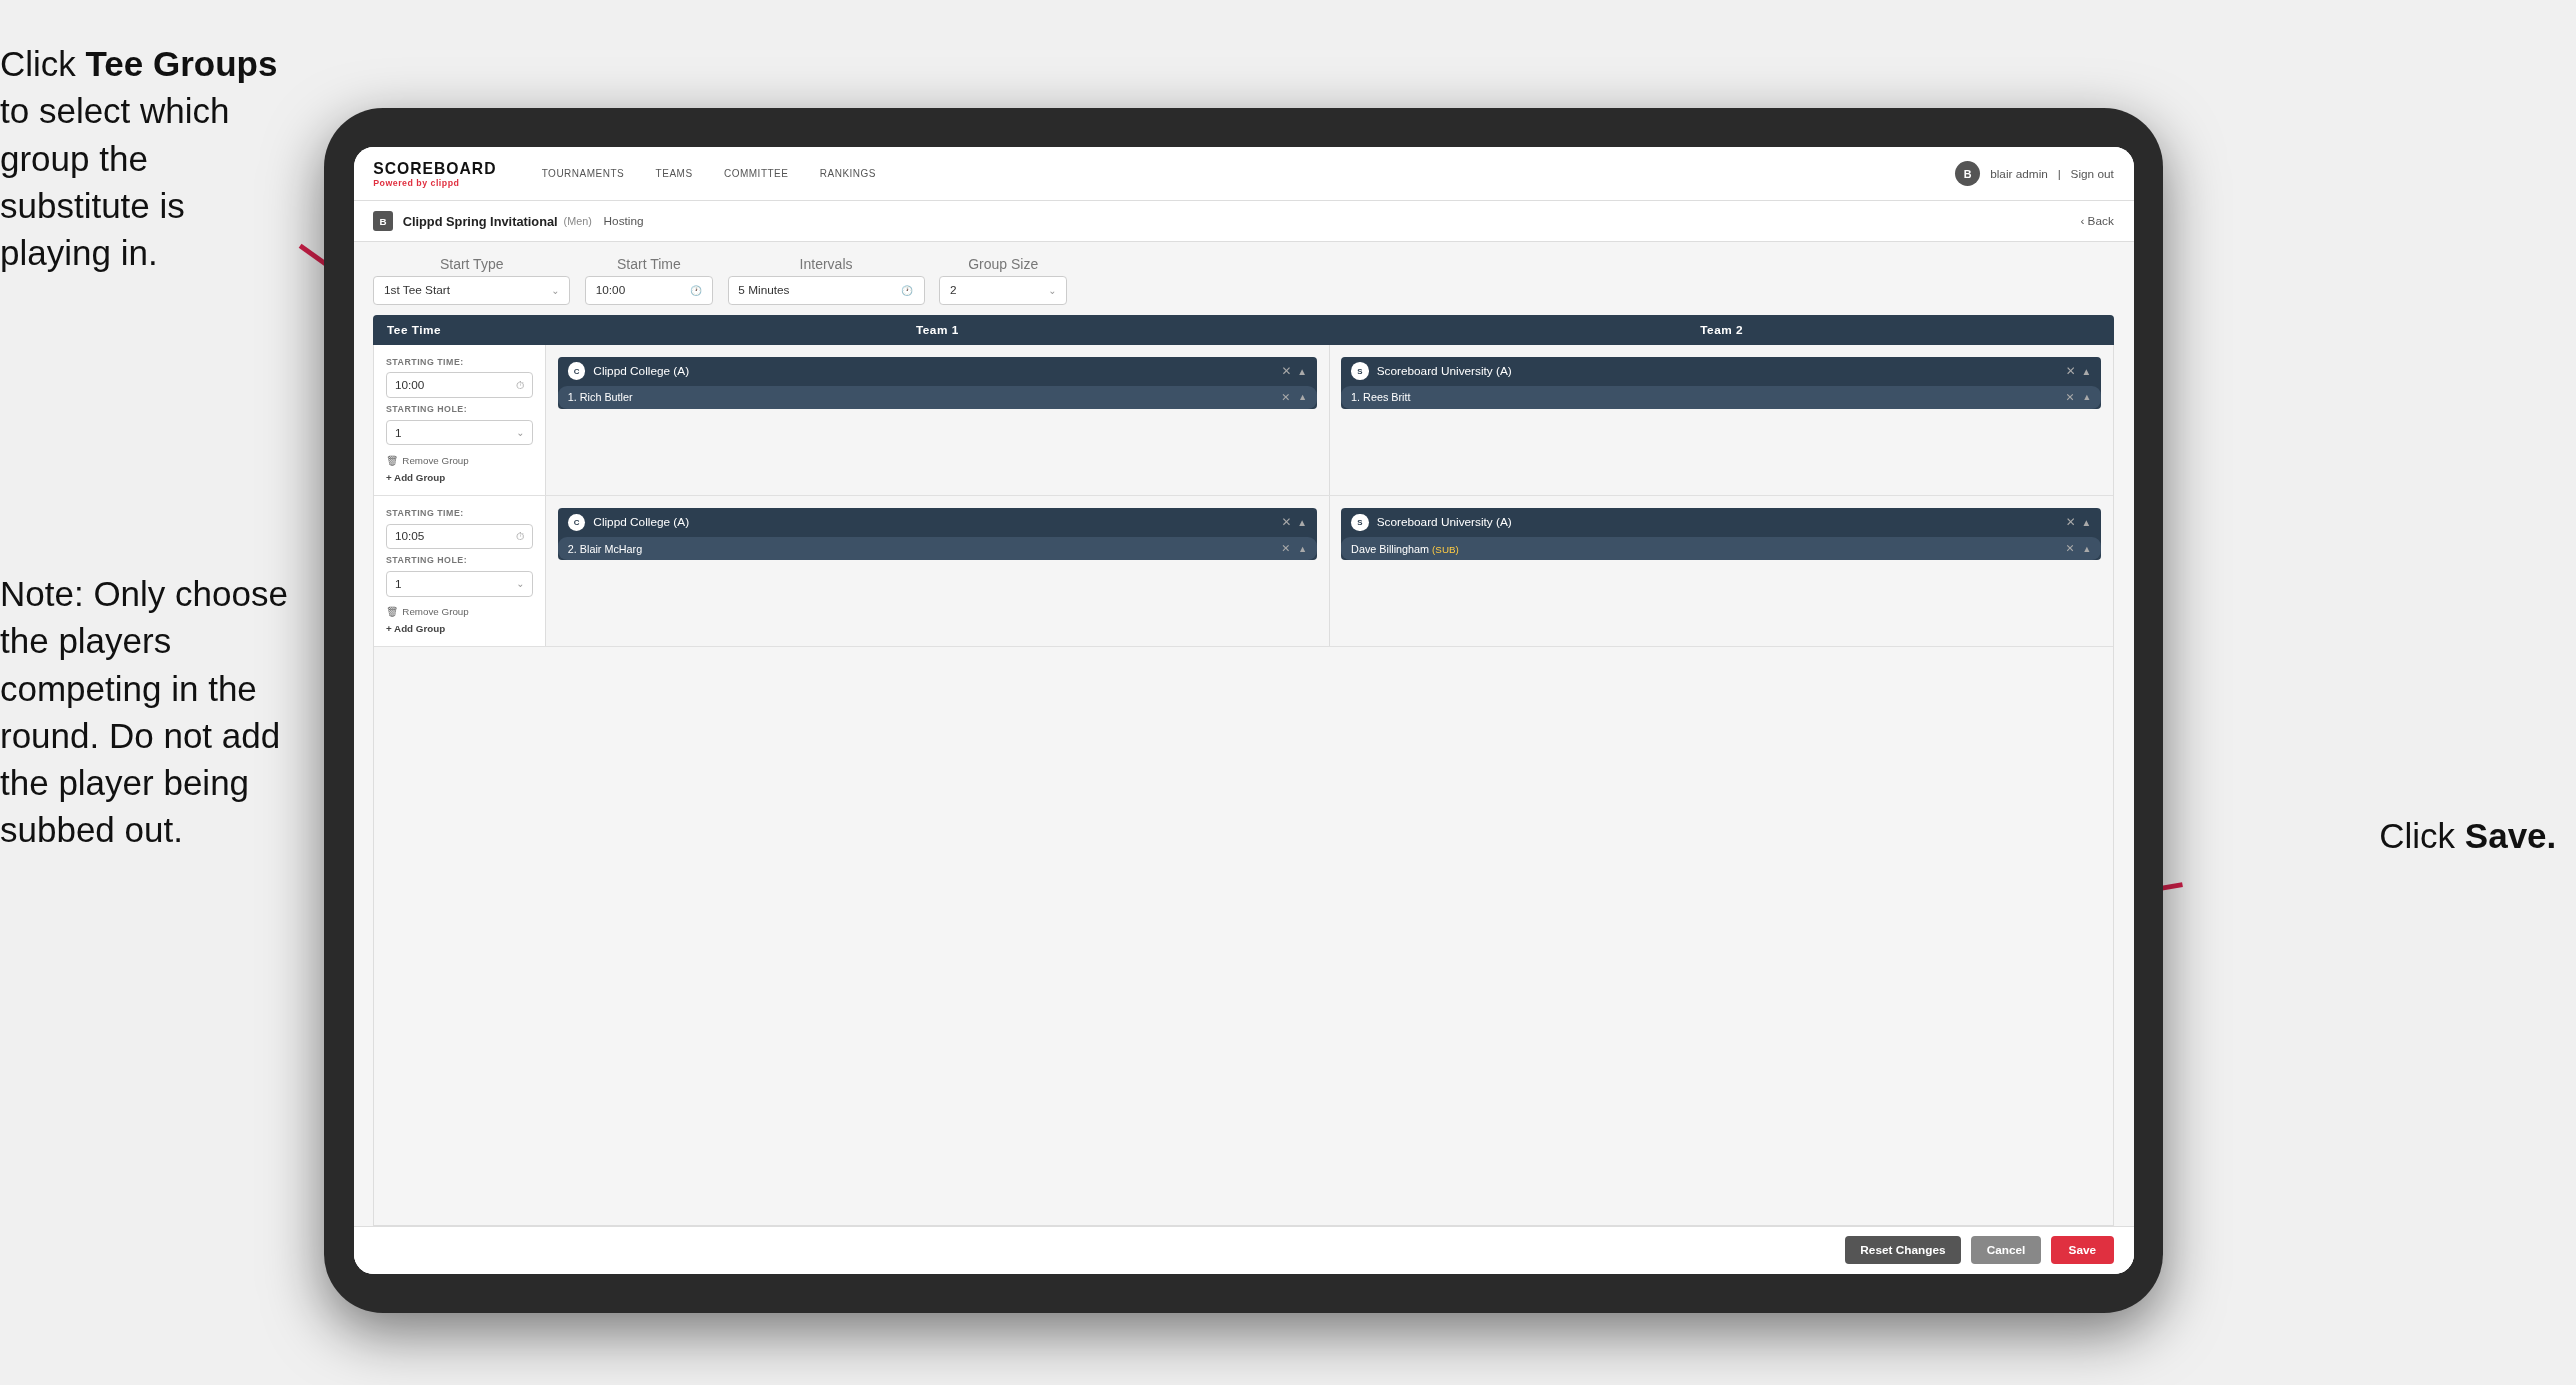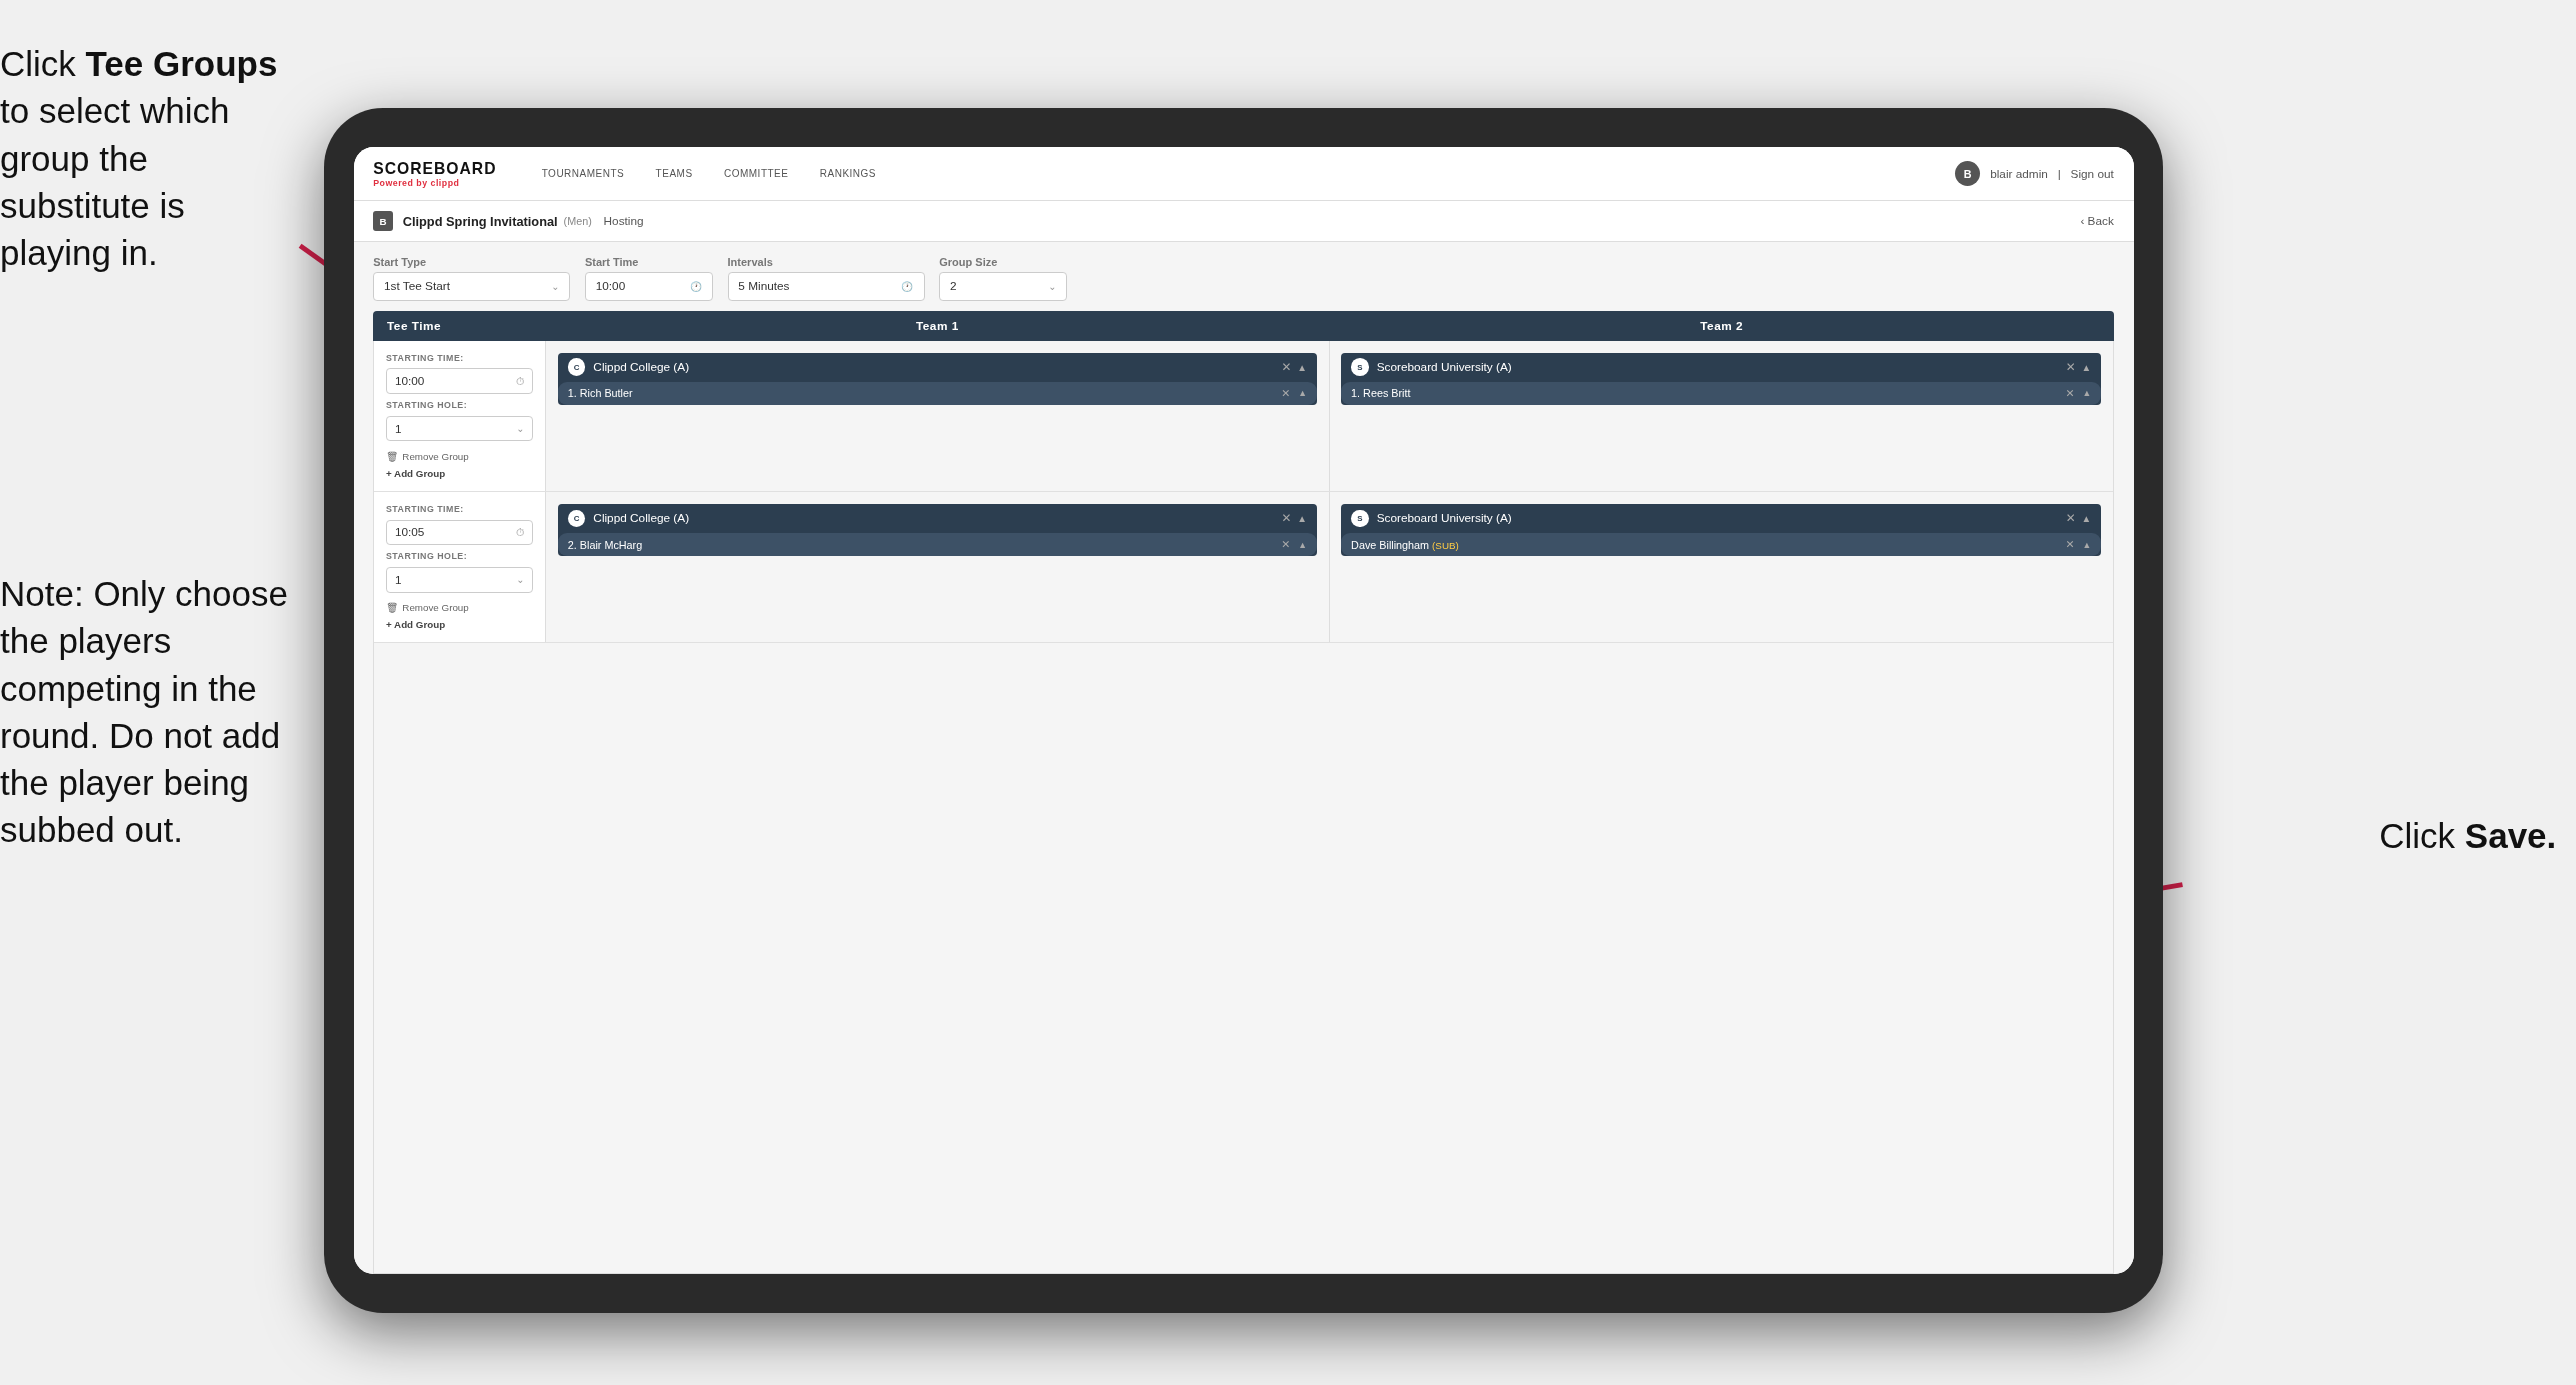--- a/index.html
+++ b/index.html
@@ -201,23 +201,24 @@
       padding: 13.8px 19.7px 9.8px;
       background: #f5f5f5;
       flex-shrink: 0;
     }
     .config-field {
       display: flex;
       flex-direction: column;
       gap: 3.9px;
     }
     .config-label {
-      font-size: 11px;
+      font-size: 14px;
       color: #777;
-      font-weight: 700;
+      font-weight: 400;
+      text-align: center;
     }
     .config-input {
       border: 1px solid #ccc;
       border-radius: 3.9px;
       padding: 4.9px 9.8px;
       font-size: 11.8px;
       background: #fff;
       display: flex;
       align-items: center;
       justify-content: space-between;
@@ -655,17 +656,22 @@
                 </span>
                 <span class="player-x">✕</span>
                 <span class="player-arrow">▲</span>
               </div>
             </div>
           </div>
         </div>
 
       </div>
 
+      <div class="footer-bar">
+        <button class="btn-reset">Reset Changes</button>
+        <button class="btn-cancel">Cancel</button>
+        <button class="btn-save">Save</button>
+      </div>
 
     </div>
   </div>
 </div>
 
 
 </body></html>

